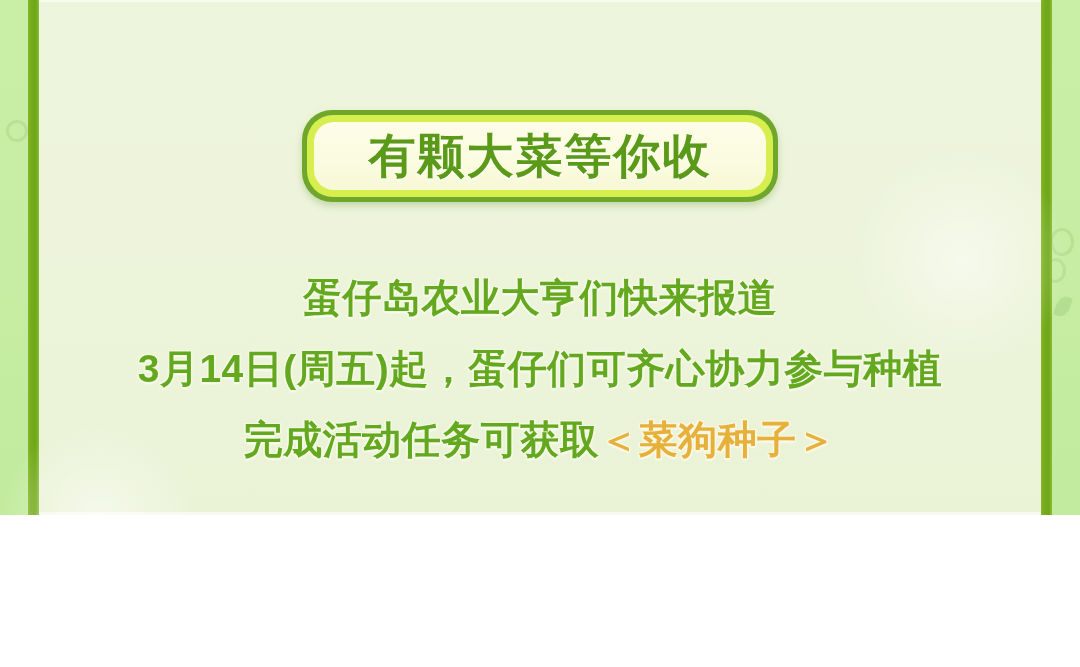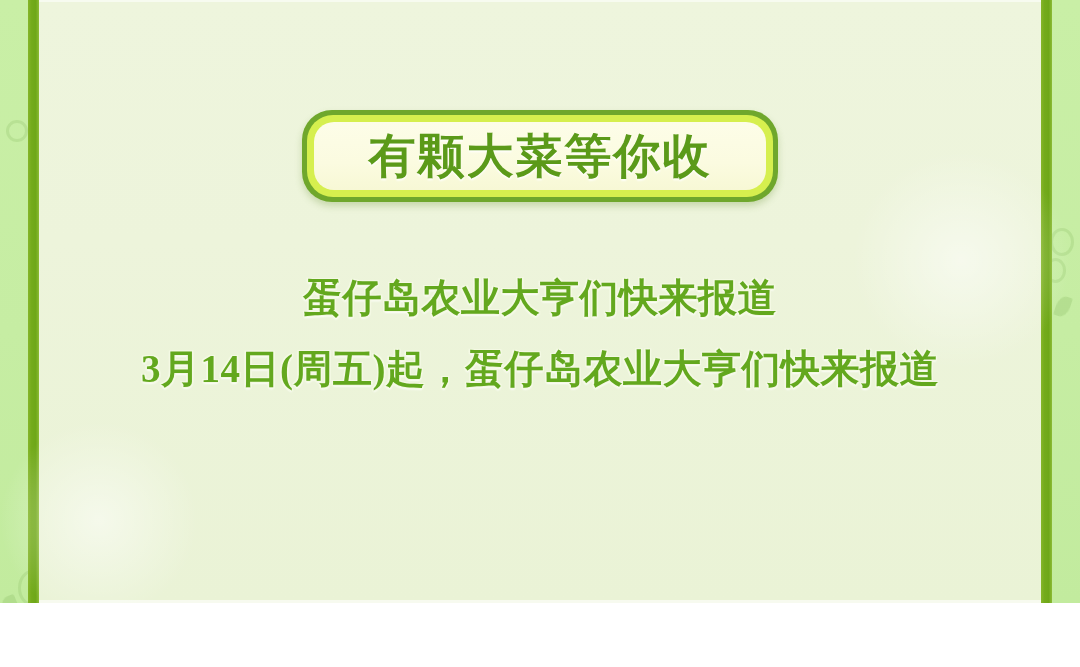--- a/index.html
+++ b/index.html
@@ -10,25 +10,24 @@
     width: 1080px;
     height: 667px;
     overflow: hidden;
     font-family: "Liberation Sans", "DejaVu Sans", sans-serif;
   }
 
   
   .poster {
     position: relative;
     width: 1080px;
-    height: 603px;
+    height: 515px;
     box-sizing: border-box;
     background: #d5f0b0;
     overflow: hidden;
-    font-family: Liberation Serif, serif;
   }
 
   
   .side-strip {
     position: absolute;
     top: 0;
     bottom: 0;
     width: 40px;
     background: linear-gradient(180deg, #c9efa6 0%, #c6eda3 55%, #c2eb9e 100%);
   }
@@ -193,16 +192,17 @@
   </div>
 
   <div class="badge">
     <div class="badge-inner"></div>
     <div class="badge-face"></div>
     <div class="badge-title">有颗大菜等你收</div>
   </div>
 
   <div class="body-lines" id="body-lines">
       <div class="line"><span class="green">蛋仔岛农业大亨们快来报道</span></div>
-      <div class="line"><span class="green">3月14日(周五)起，蛋仔岛农业大亨们快来报道</span></div>
+      <div class="line"><span class="green">3月14日(周五)起，蛋仔们可齐心协力参与种植</span></div>
+      <div class="line"><span class="green">完成活动任务可获取</span><span class="gold">＜菜狗种子＞</span></div>
     </div>
 
 </div>
 
 </body></html>

